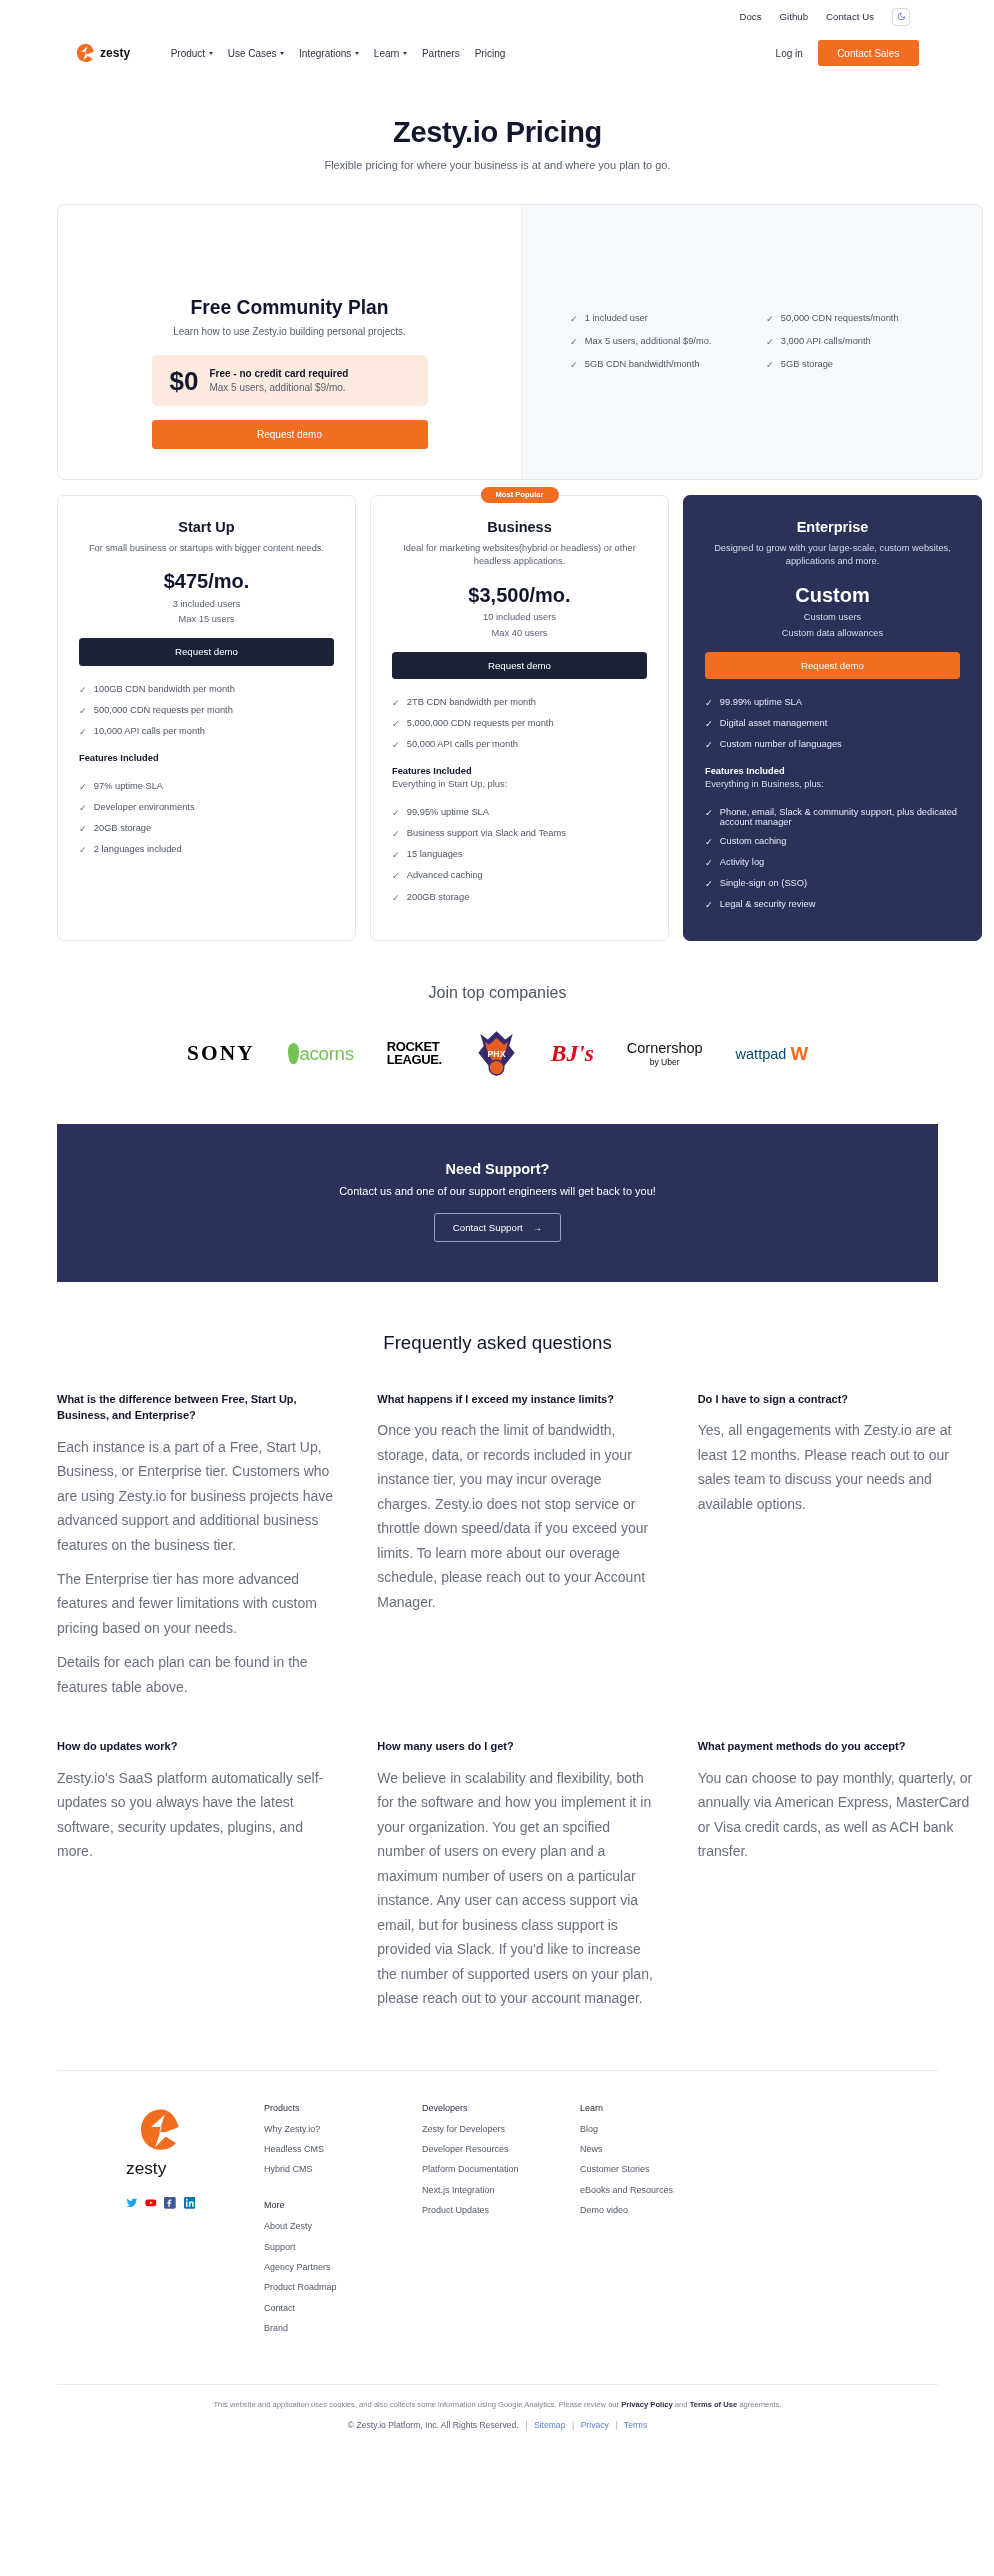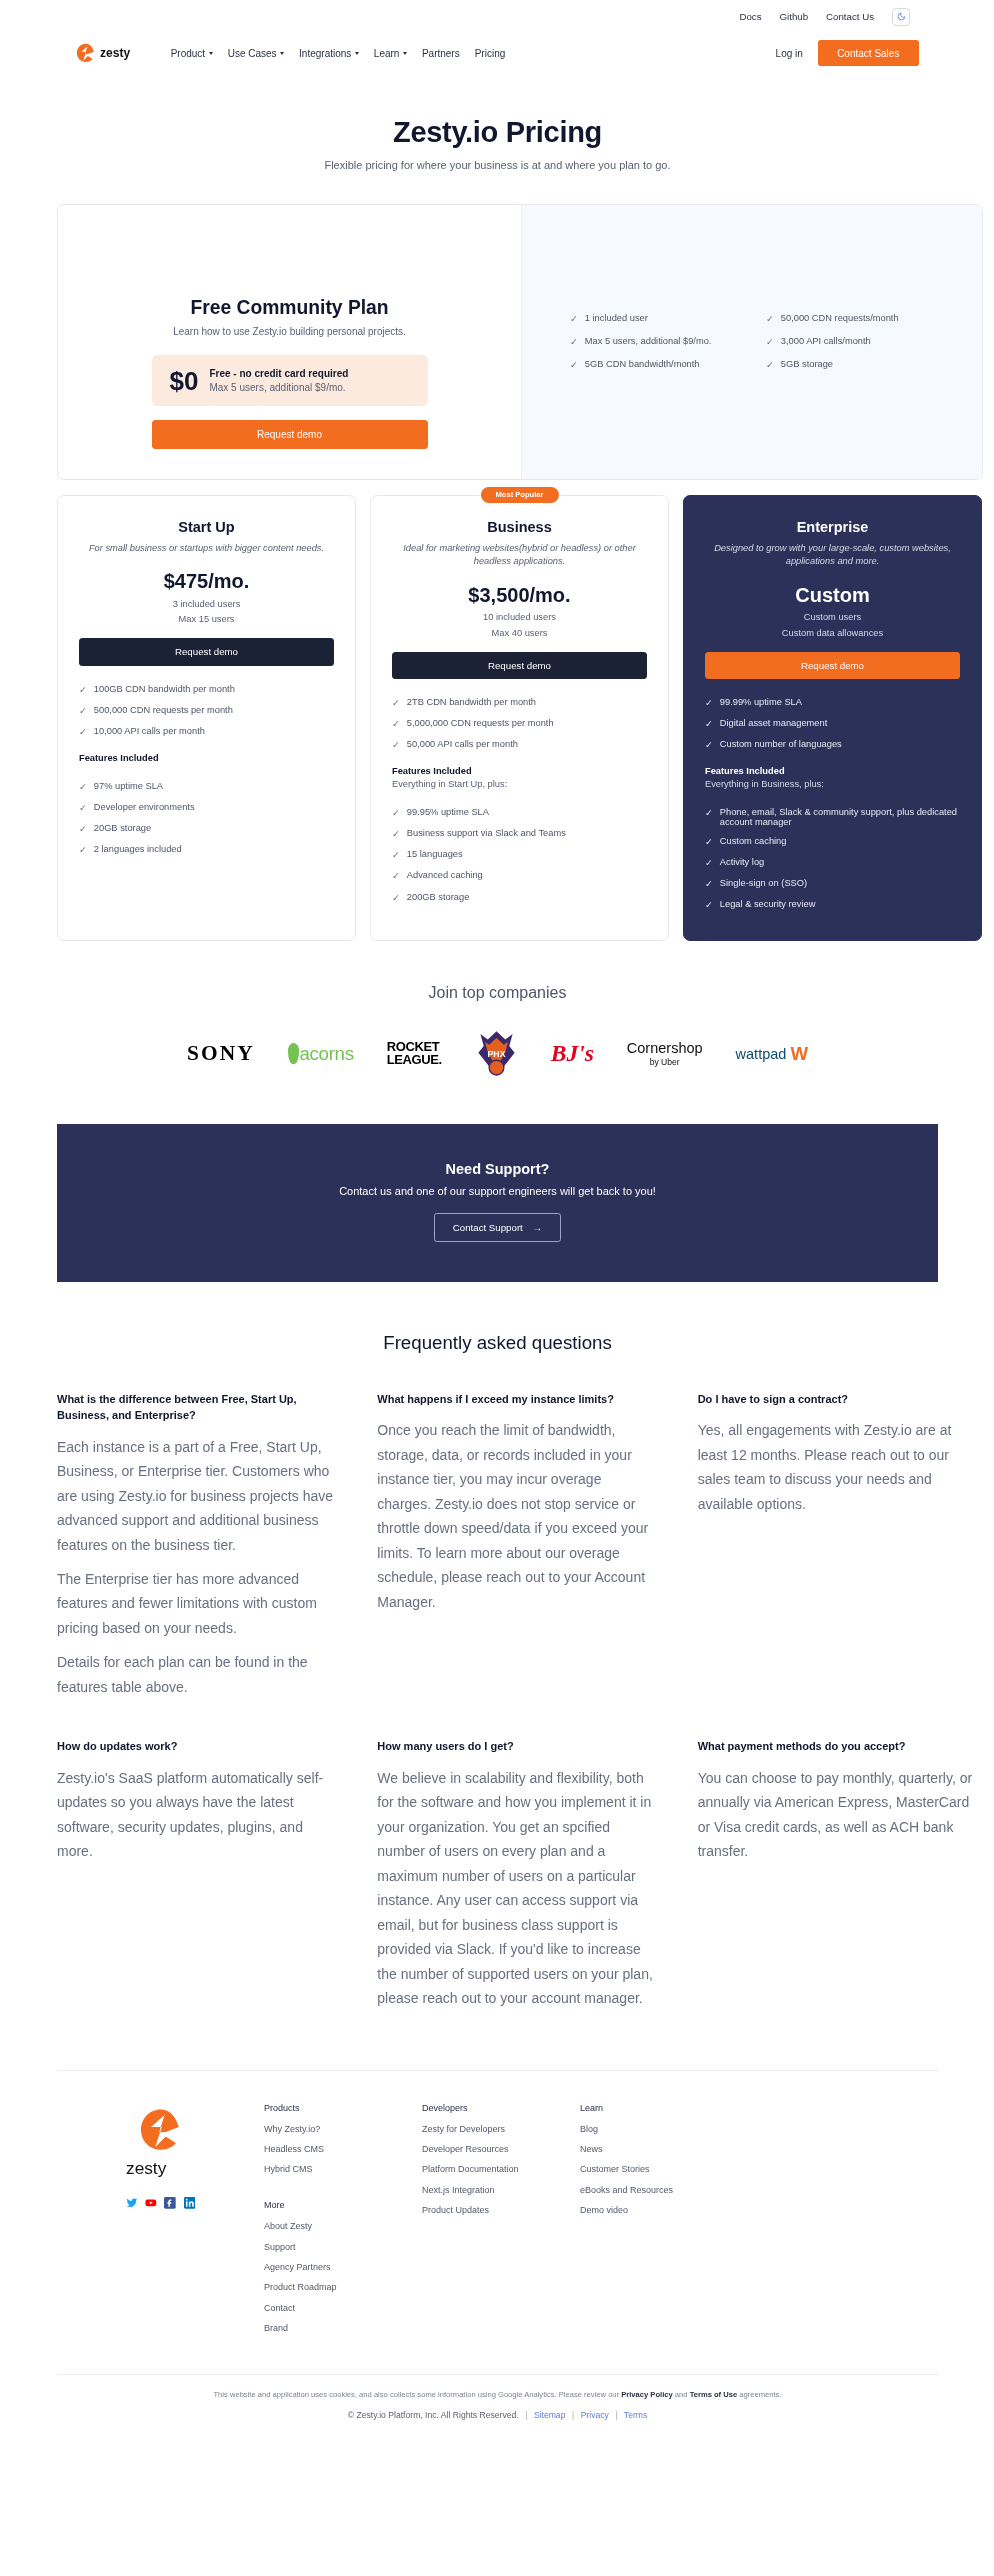--- a/index.html
+++ b/index.html
@@ -93,21 +93,21 @@
     padding: 23.5px 21px 28px; position: relative;
   }
   .plan.dark { background: #2b3158; border-color: #2b3158; color: #fff; }
   .badge {
     position: absolute; top: -9px; left: 50%; transform: translateX(-50%);
     background: #f36d21; color: #fff; font-size: 7.6px; font-weight: 700;
     padding: 3.5px 15px; border-radius: 8px; white-space: nowrap;
   }
   .plan h3 { text-align: center; font-size: 14.5px; font-weight: 700; color: #10172e; }
   .plan.dark h3 { color: #fff; }
-  .plan .desc { text-align: center; font-size: 9.3px; color: #575f72; margin-top: 6.2px; line-height: 1.45; font-style: italic; }
+  .plan .desc { text-align: center; font-size: 9.3px; color: #575f72; margin-top: 6.2px; line-height: 1.45; }
   .plan.dark .desc { color: #d6daea; }
   .plan .price { text-align: center; font-size: 20px; font-weight: 700; color: #10172e; margin-top: 15px; }
   .plan.dark .price { color: #fff; }
   .plan .users { text-align: center; font-size: 9.3px; color: #575f72; margin-top: 5.5px; }
   .plan.dark .users { color: #d6daea; }
   .plan-btn {
     margin-top: 14px; width: 100%; background: #1c2236; color: #fff; border: none;
     border-radius: 3.5px; padding: 8.3px 0; font-size: 9.7px; cursor: pointer;
     font-family: "Liberation Sans", sans-serif;
   }
@@ -179,21 +179,21 @@
   .soc { width: 11.7px; height: 11.7px; border-radius: 1.4px; display: flex;
          align-items: center; justify-content: center; cursor: pointer; }
   .f-cols { display: flex; flex: 1; gap: 16px; }
   .f-col { width: 142px; }
   .f-col + .f-col { width: 142px; }
   .f-head { font-size: 9px; color: #2b3045; margin-bottom: 11px; }
   .f-link { display: block; font-size: 9px; color: #515968; text-decoration: none;
             margin-bottom: 10.4px; }
   .f-block2 { margin-top: 26px; }
 
-  .legal { margin-top: 30px; border-top: 0.7px solid #e9ecf1; padding: 15px 0 21px; text-align: center; }
+  .legal { margin-top: 40px; border-top: 0.7px solid #e9ecf1; padding: 15px 0 21px; text-align: center; }
   .legal .l1 { font-size: 7.6px; color: #7d8492; }
   .legal .l1 b { color: #2b3045; font-weight: 700; }
   .legal .l2 { font-size: 8.6px; color: #5a6173; margin-top: 11px; }
   .legal .l2 a { color: #5b7fd4; text-decoration: none; }
   .sep { color: #aab0bd; margin: 0 4.1px; }
 </style>
 </head>
 <body>
 
 <div class="wrap">

